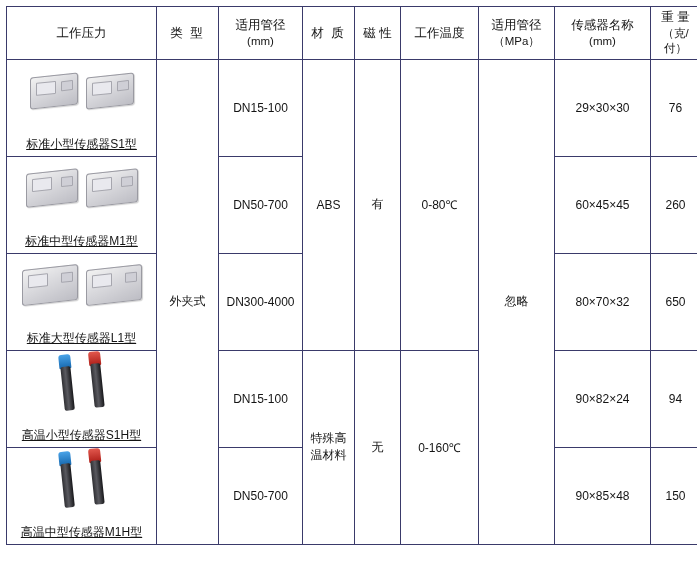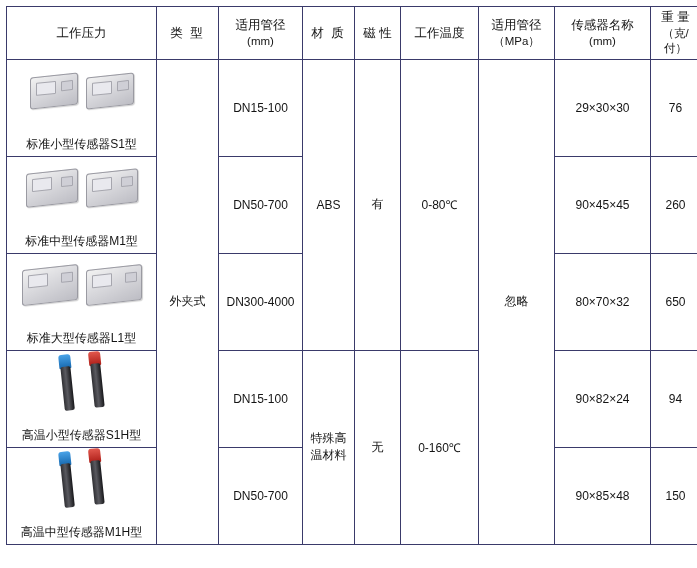--- a/index.html
+++ b/index.html
@@ -44,20 +44,21 @@
 
   tbody td { height: 92px; }
   .cell-name {
     padding: 4px 2px 4px 2px;
   }
   .name-label {
     display: block;
     font-size: 12px;
     margin-top: 16px;
     white-space: nowrap;
+    text-decoration: underline;
   }
   .num-cell { font-size: 12px; }
 
   
   .img-wrap {
     display: flex;
     align-items: center;
     justify-content: center;
     gap: 8px;
     height: 58px;
@@ -195,21 +196,21 @@
 
       <tr>
         <td class="cell-name">
           <div class="img-wrap">
             <span class="clamp-body md"></span>
             <span class="clamp-body md"></span>
           </div>
           <span class="name-label">标准中型传感器M1型</span>
         </td>
         <td class="num-cell">DN50-700</td>
-        <td class="num-cell">90×45×45</td>
+        <td class="num-cell">60×45×45</td>
         <td class="num-cell">260</td>
       </tr>
 
       <tr>
         <td class="cell-name">
           <div class="img-wrap">
             <span class="clamp-body lg"></span>
             <span class="clamp-body lg"></span>
           </div>
           <span class="name-label">标准大型传感器L1型</span>

